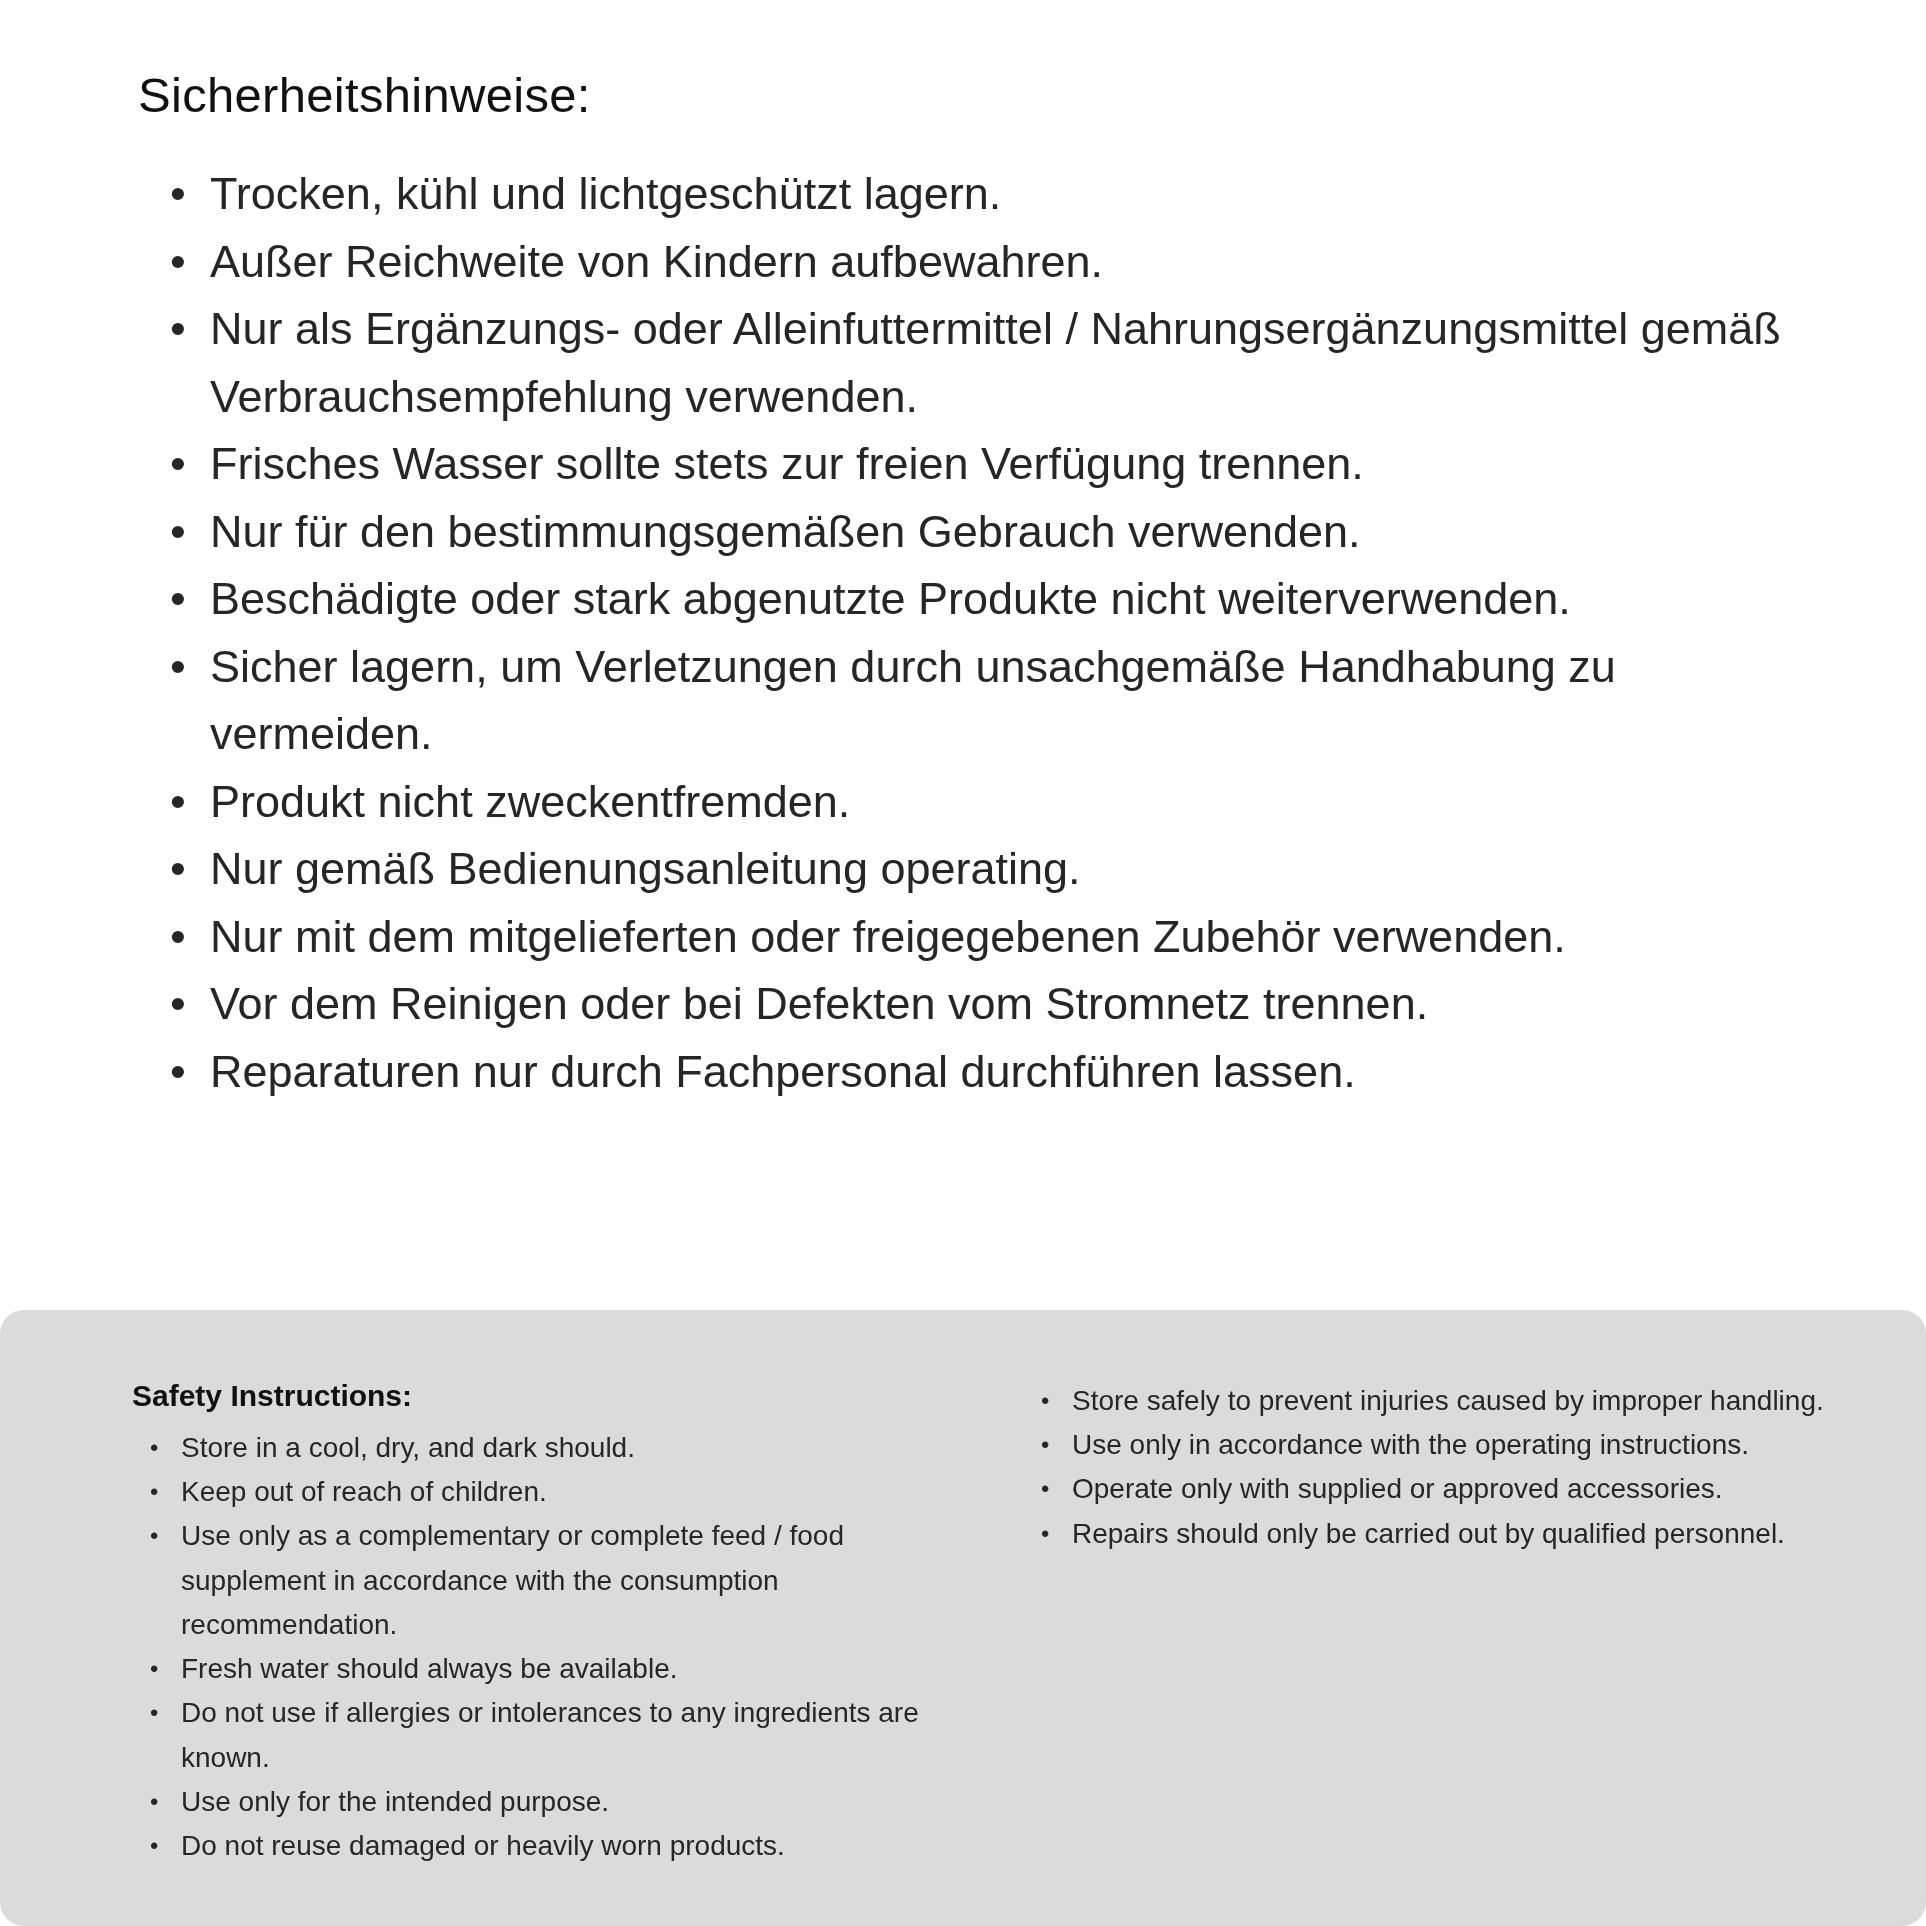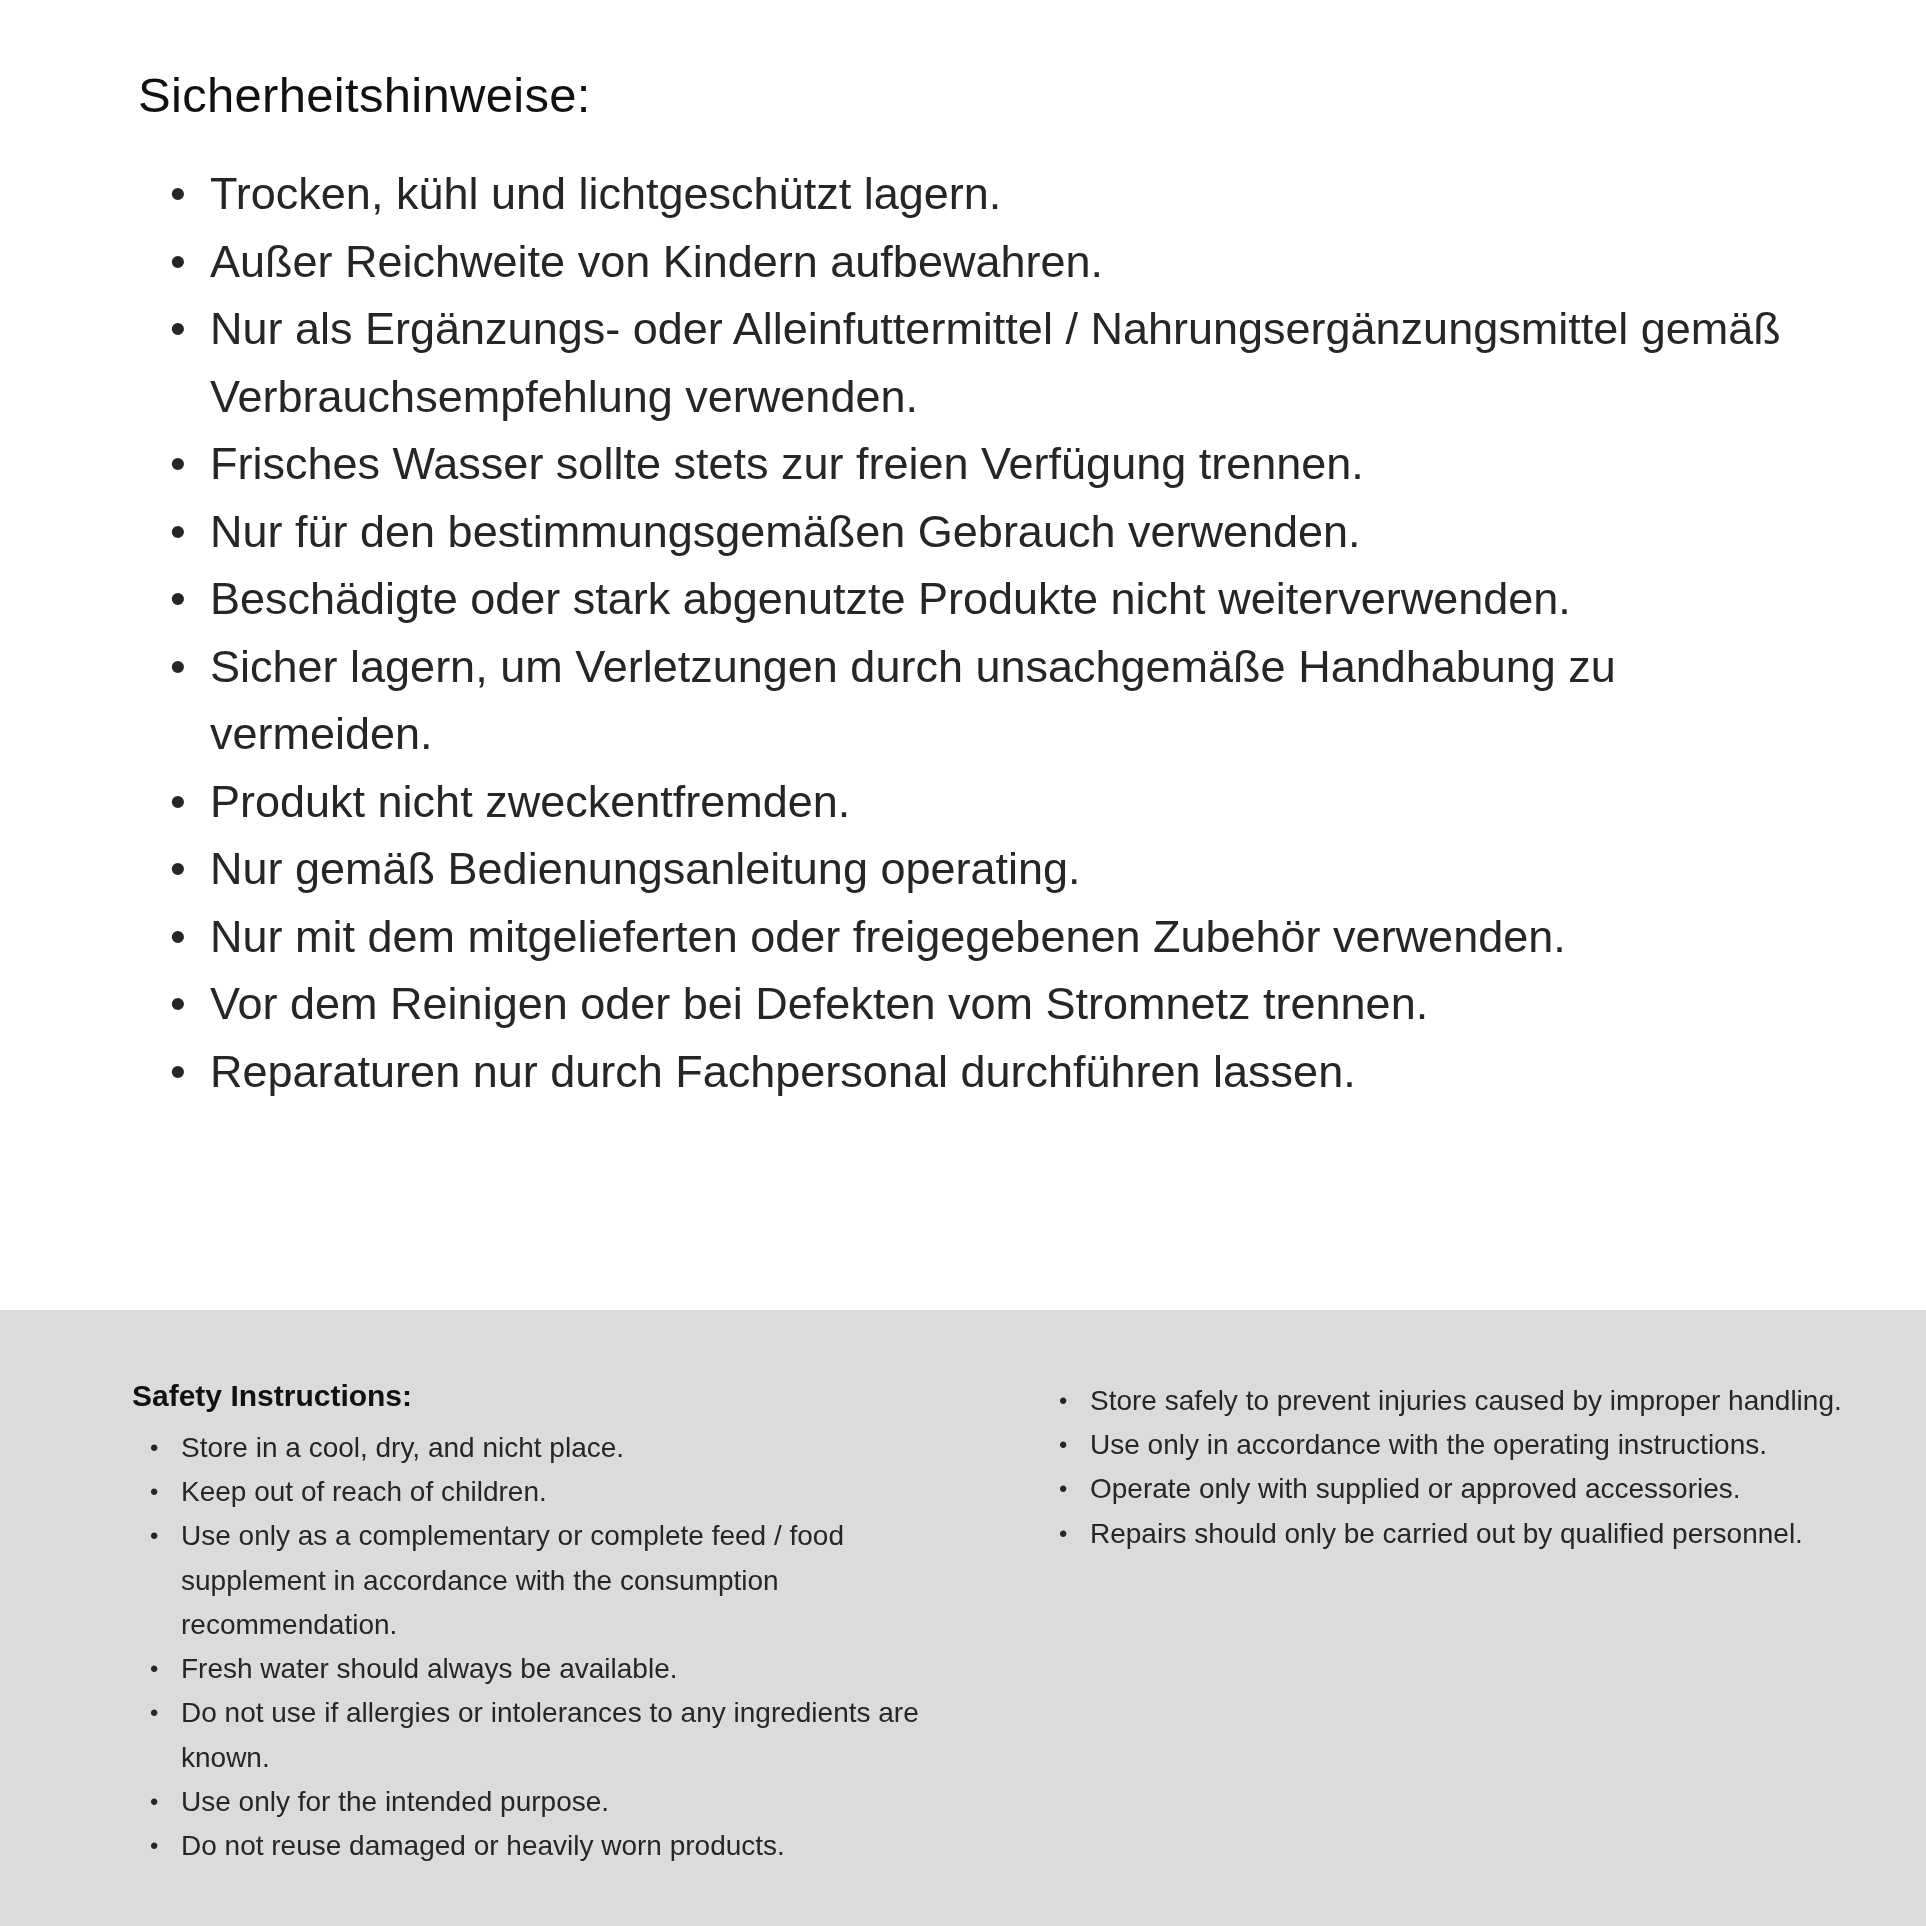--- a/index.html
+++ b/index.html
@@ -52,22 +52,23 @@
     top: 0;
   }
 
   
   .english-section {
     height: 616px;
     background: #dbdbdb;
     padding: 69px 83px 0 132px;
     display: flex;
     flex-direction: row;
-    gap: 74px;
+    gap: 56px;
     align-items: flex-start;
+    border-radius: 24px;
   }
   .english-col {
     flex: 0 0 auto;
   }
   .english-col-left  { width: 835px; }
   .english-col-right { width: 828px; }
 
   .english-title {
     font-size: 30px;
     font-weight: 700;
@@ -111,21 +112,21 @@
       <li>Nur mit dem mitgelieferten oder freigegebenen Zubehör verwenden.</li>
       <li>Vor dem Reinigen oder bei Defekten vom Stromnetz trennen.</li>
       <li>Reparaturen nur durch Fachpersonal durchführen lassen.</li>
     </ul>
 </div>
 
 <div class="english-section">
   <div class="english-col english-col-left">
     <h2 class="english-title">Safety Instructions:</h2>
     <ul class="bullet-list">
-        <li>Store in a cool, dry, and nicht place.</li>
+        <li>Store in a cool, dry, and dark should.</li>
         <li>Keep out of reach of children.</li>
         <li>Use only as a complementary or complete feed / food supplement in accordance with the consumption recommendation.</li>
         <li>Fresh water should always be available.</li>
         <li>Do not use if allergies or intolerances to any ingredients are known.</li>
         <li>Use only for the intended purpose.</li>
         <li>Do not reuse damaged or heavily worn products.</li>
       </ul>
   </div>
   <div class="english-col english-col-right">
     <ul class="bullet-list">

